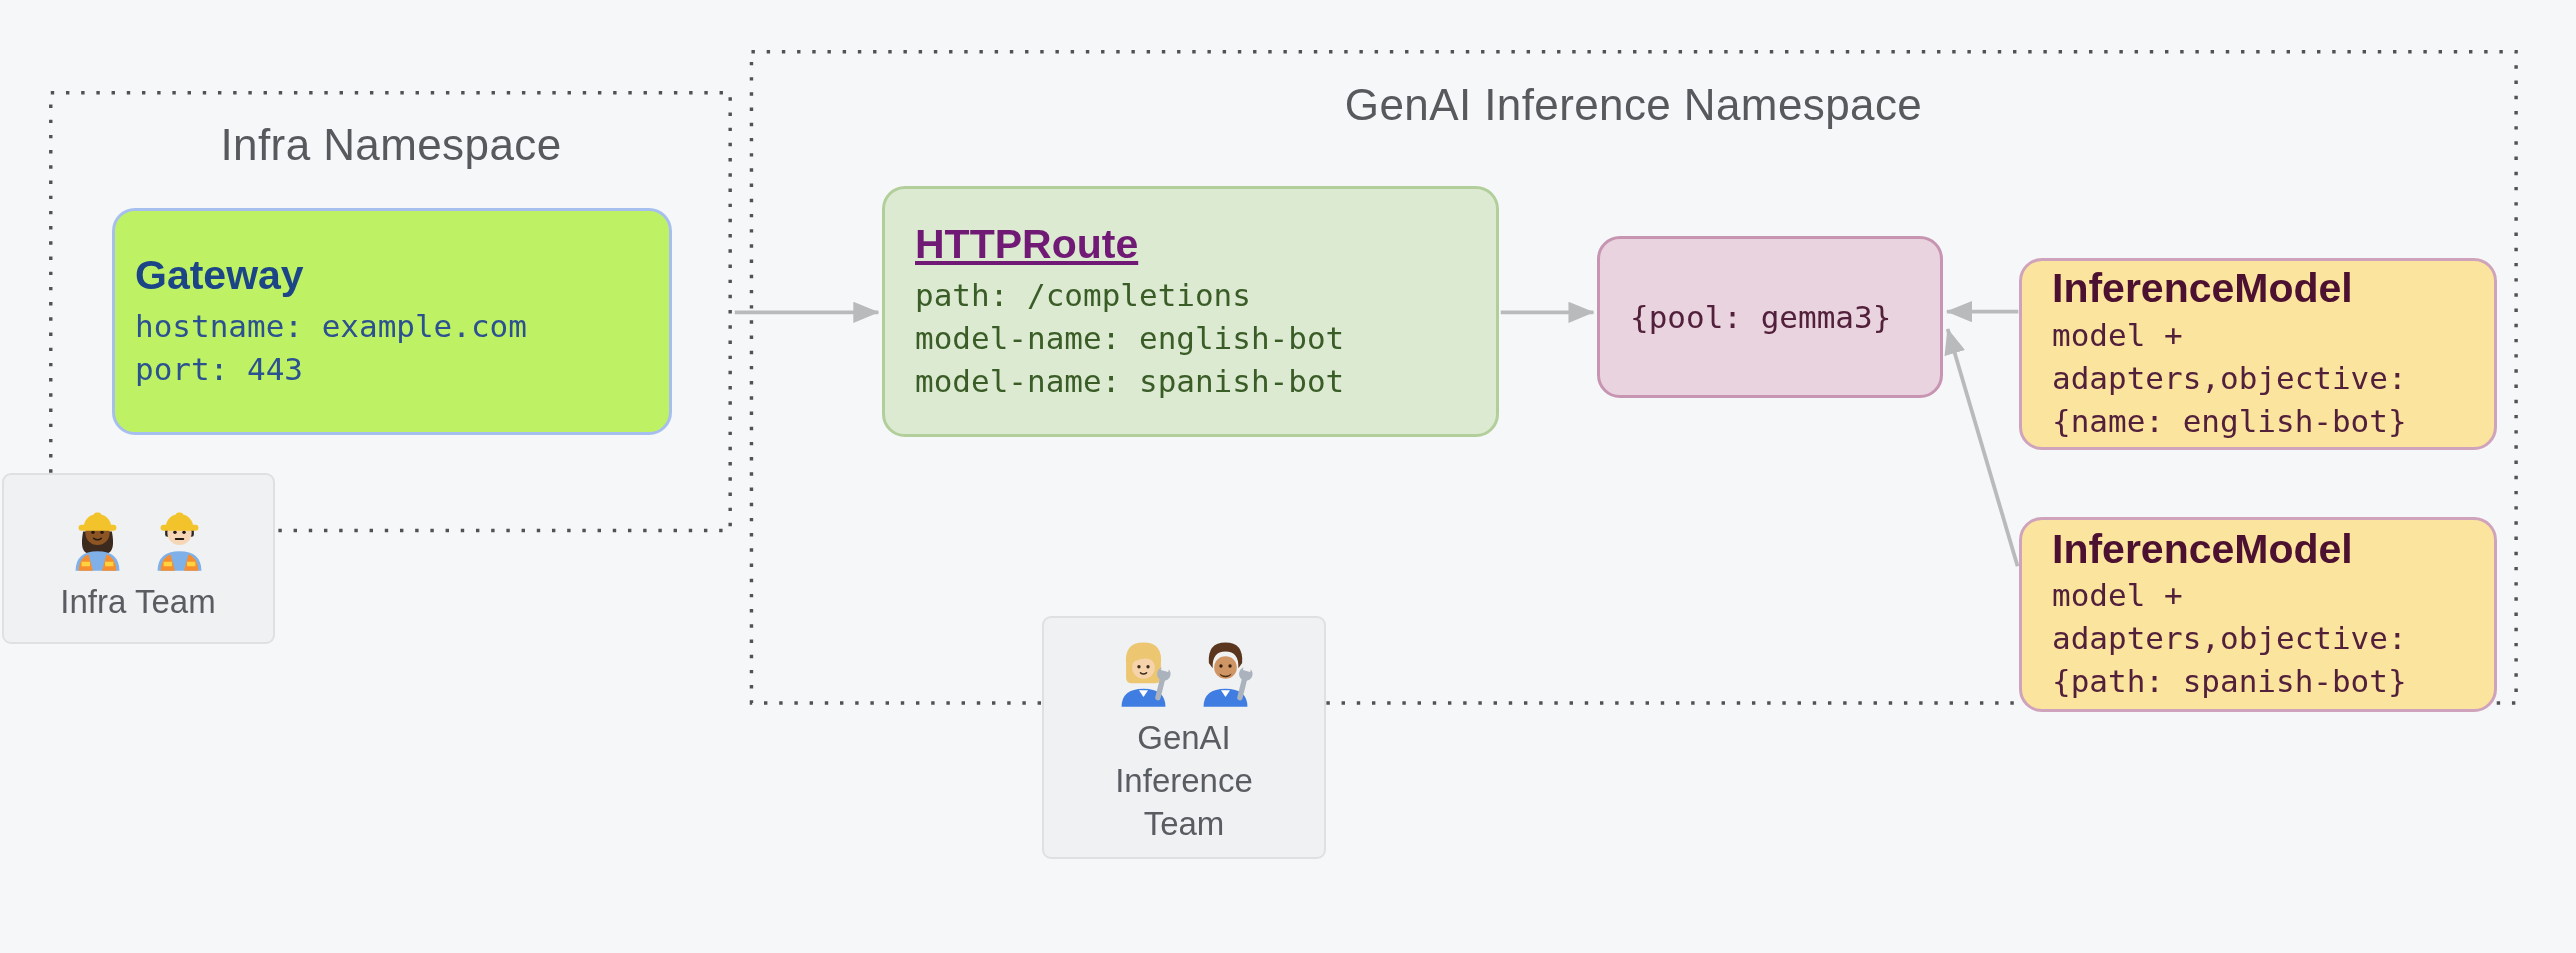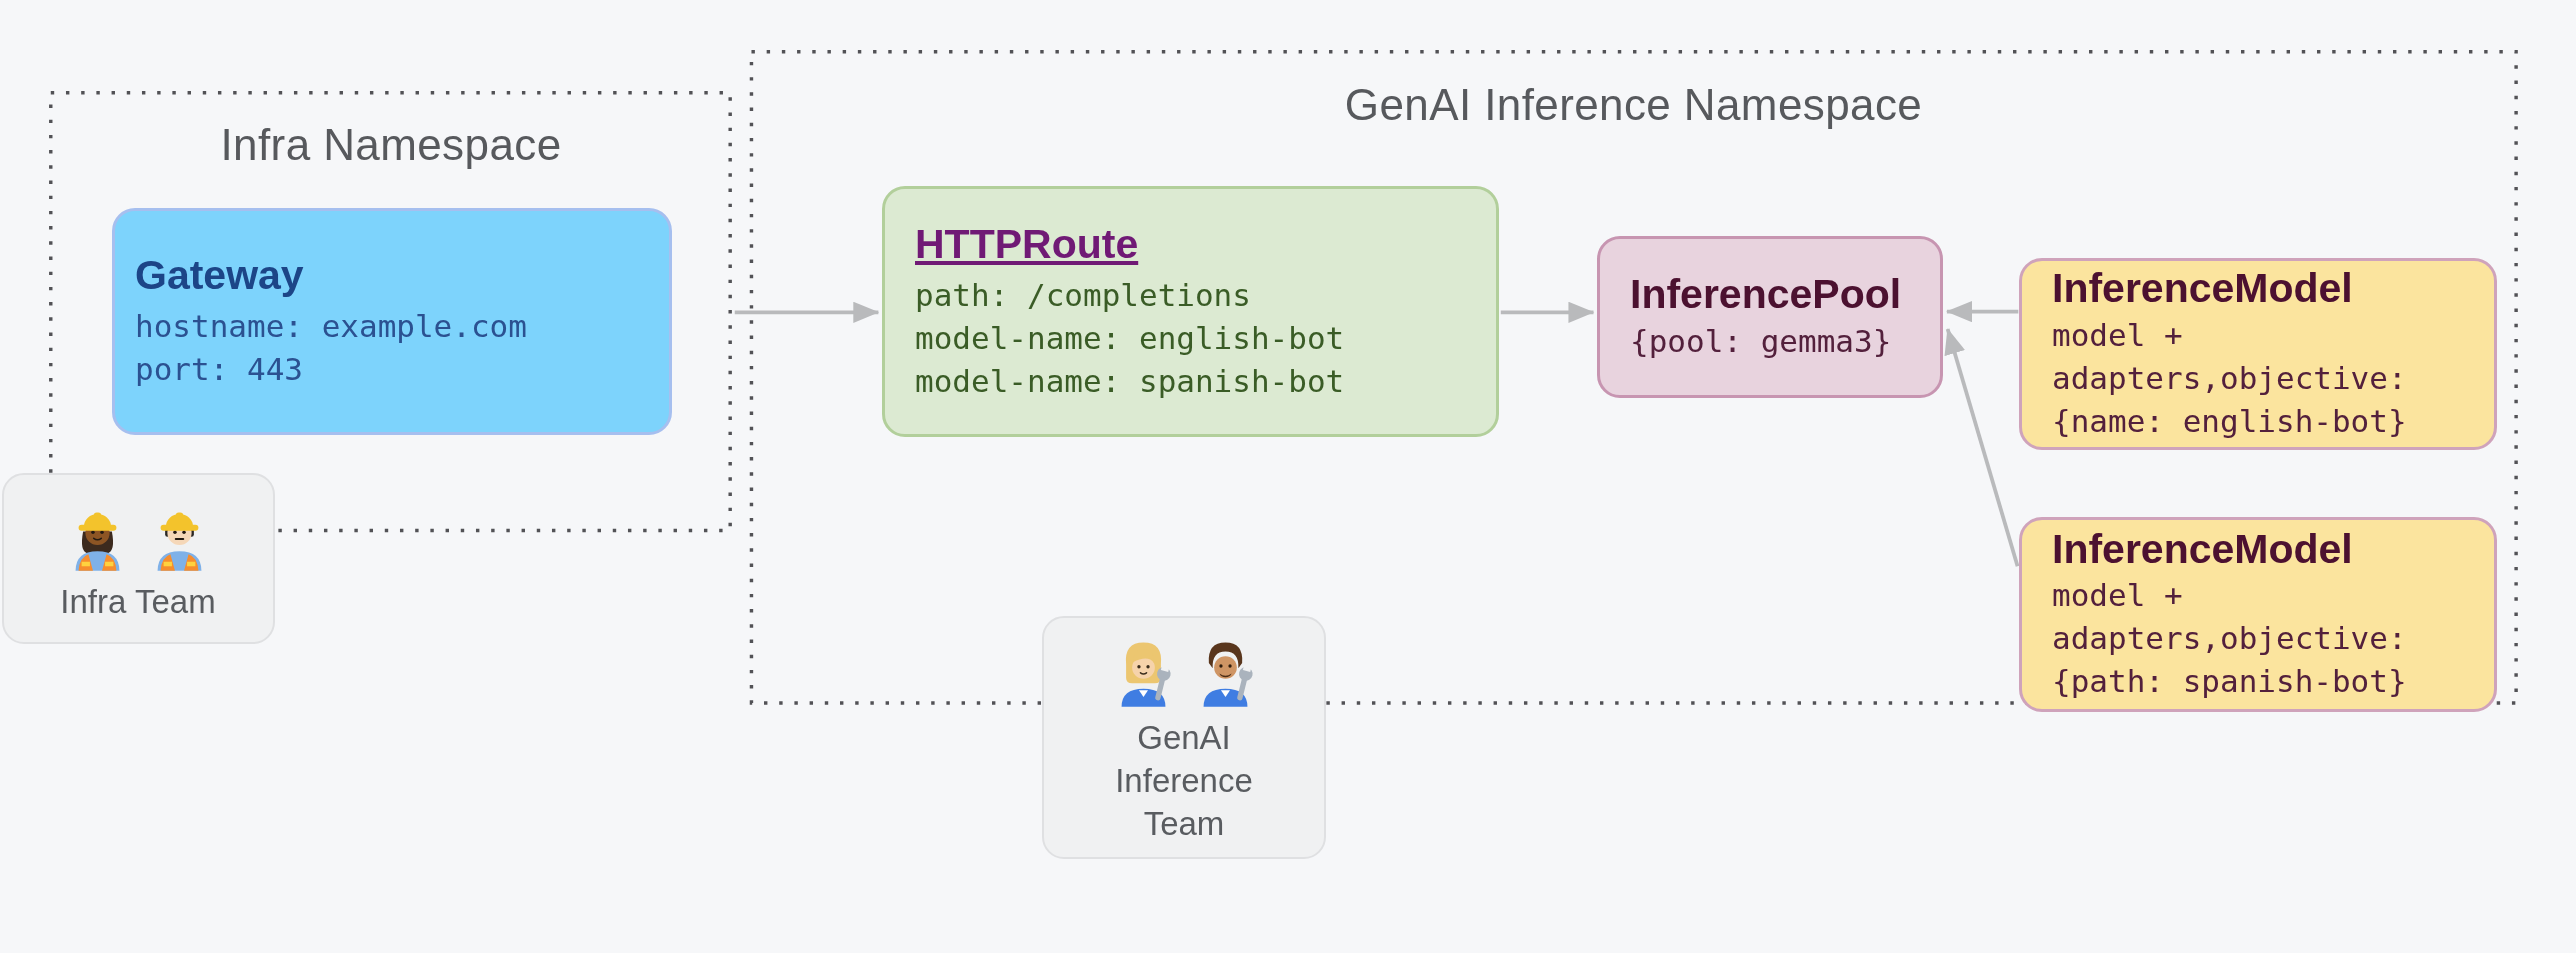--- a/index.html
+++ b/index.html
@@ -42,21 +42,21 @@
     margin-bottom: 6px;
   }
   .node-line {
     font-family: "DejaVu Sans Mono", monospace;
     font-size: 31px;
     line-height: 43px;
     white-space: pre;
   }
 
   .gateway   { left: 112px;  top: 208px; width: 560px; height: 227px;
-               background: #7dd3fc; border-color: #a6bfef; padding-left: 20px; }
+               background: #bef264; border-color: #a6bfef; padding-left: 20px; }
   .gateway .node-title { color: #1c4587; }
   .gateway .node-line  { color: #2b5191; }
 
   .httproute { left: 882px; top: 186px; width: 617px; height: 251px;
                background: #dcead2; border-color: #b2cf9b; }
   .httproute .node-title { color: #701a75; text-decoration: underline; }
   .httproute .node-line  { color: #3a5c26; }
 
   .pool      { left: 1597px; top: 236px; width: 346px; height: 162px;
                background: #e8d3de; border-color: #c795b1; }
@@ -67,21 +67,21 @@
   .model-es  { left: 2019px; top: 473px; width: 478px; height: 195px; }
   .model     { background: #fbe49e; border-color: #cfa3bb; margin-top: 44px; }
   .model .node-title { color: #4c1130; margin-bottom: 1.5px; }
   .model .node-line  { color: #53203c; }
 
   .team-card {
     position: absolute;
     box-sizing: border-box;
     background: #f0f1f2;
     border: 2.3px solid #dfe0e2;
-    border-radius: 22px;
+    border-radius: 9px;
     display: flex;
     flex-direction: column;
     align-items: center;
     justify-content: center;
     gap: 9px;
   }
   .team-infra { left: 1.5px;    top: 473px; width: 273px; height: 171px; }
   .team-genai { left: 1042px; top: 616px; width: 284px; height: 243px; }
   .team-icons { display: flex; gap: 23px; }
   .team-icons svg { display: block; }
@@ -123,21 +123,20 @@
   </div>
 
   <div class="node httproute">
     <div class="node-title">HTTPRoute</div>
     <div class="node-line">path: /completions</div>
     <div class="node-line">model-name: english-bot</div>
     <div class="node-line">model-name: spanish-bot</div>
   </div>
 
   <div class="node pool">
-    <div class="node-title">InferencePool</div>
     <div class="node-line">{pool: gemma3}</div>
   </div>
 
   <div class="node model model-en">
     <div class="node-title">InferenceModel</div>
     <div class="node-line">model +</div>
     <div class="node-line">adapters,objective:</div>
     <div class="node-line">{name: english-bot}</div>
   </div>
 

